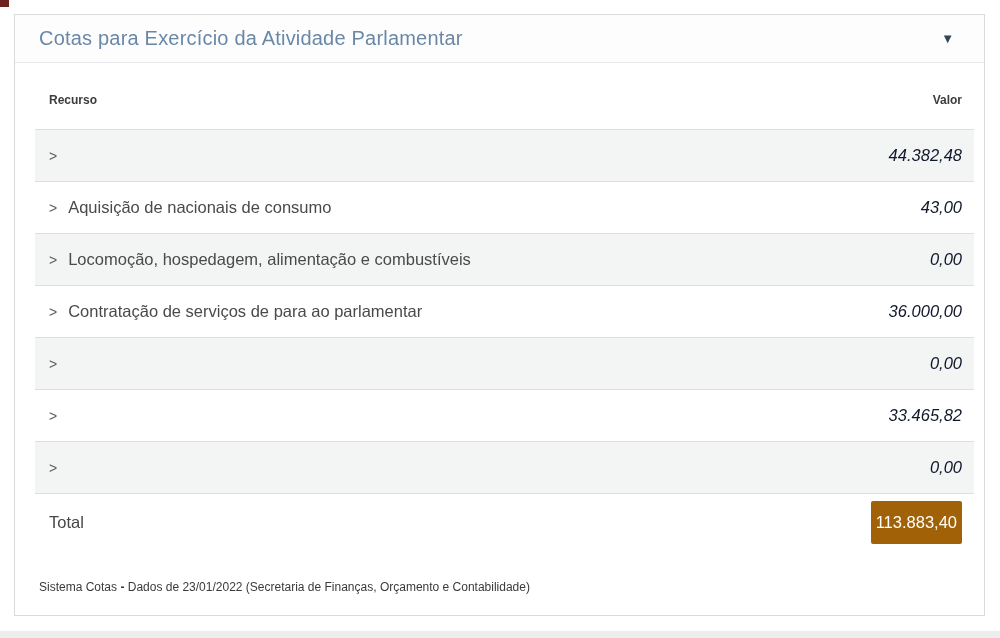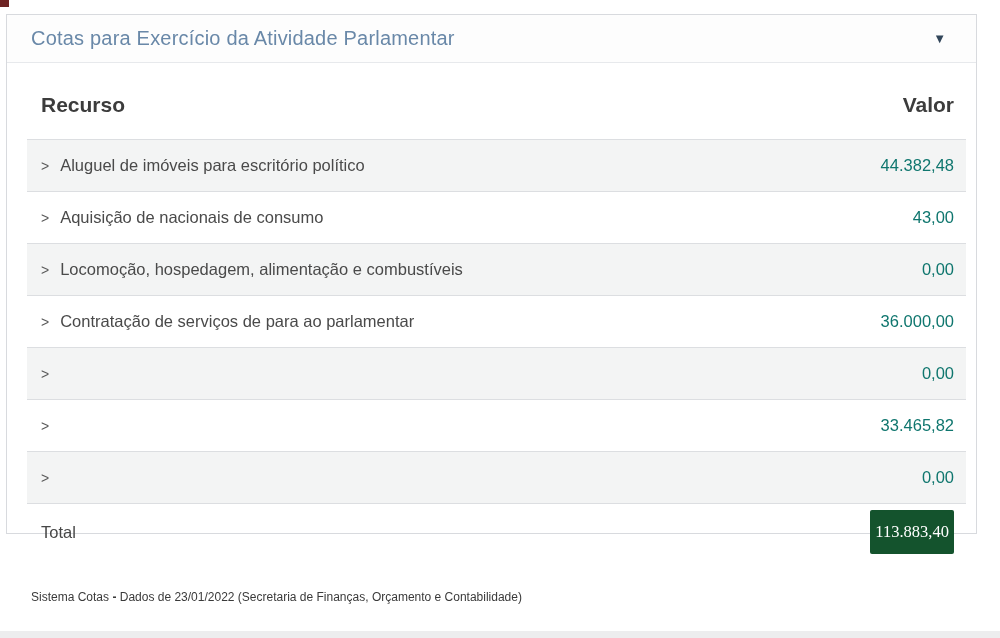--- a/index.html
+++ b/index.html
@@ -1,42 +1,42 @@
 <!DOCTYPE html>
 <html><head>
 <meta charset="utf-8">
 <style>
   * { margin:0; padding:0; box-sizing:border-box; }
   html,body { width:1000px; height:638px; background:#ffffff; overflow:hidden;
               font-family:"Liberation Sans", sans-serif; }
   .corner-artifact { position:absolute; left:0; top:0; width:9px; height:7px; background:#6e2323; }
   .bottom-strip { position:absolute; left:0; bottom:0; width:1000px; height:7px; background:#ededee; }
 
-  .panel { position:absolute; left:6px; top:14px; width:971px; height:520px;
+  .panel { position:absolute; left:14px; top:14px; width:971px; height:602px;
            background:#ffffff; border:1px solid #d8dade; }
 
   .panel-header { height:48px; display:flex; align-items:center; justify-content:space-between;
                   padding:0 28px 0 24px; border-bottom:1px solid #e7e9ec; background:#fdfdfd; }
   .panel-title { font-size:20px; color:#6988a8; letter-spacing:0.2px; }
   .collapse-btn { background:none; border:none; color:#32465a; font-size:13px; line-height:1;
                   cursor:pointer; padding:2px; }
 
   .table-wrap { margin:0 10px 0 20px; }
   .thead { display:flex; justify-content:space-between; padding:30px 12px 22px 14px;
-           font-weight:bold; font-size:21px; color:#3c3c3c; }
+           font-weight:bold; font-size:12px; color:#3c3c3c; }
   .row { display:flex; align-items:center; height:52px; border-top:1px solid #dcdee1;
          padding:0 12px 0 14px; font-size:16.5px; color:#4a4a4a; cursor:pointer; }
   .row.alt { background:#f3f4f4; }
   .chev { color:#5a5a5a; font-size:14px; margin-right:11px; flex:0 0 auto; }
-  .val { margin-left:auto; color:#0f766e; }
+  .val { margin-left:auto; color:#0f172a;font-style:italic; }
 
   .total-row { display:flex; align-items:center; height:57px; border-top:1px solid #dcdee1;
                padding:0 12px 0 14px; font-size:16.5px; color:#474747; }
-  .total-val { margin-left:auto; background:#14532d; color:#ffffff; padding:12px 5px;
-               border-radius:2px;font-family:Liberation Serif, serif; }
+  .total-val { margin-left:auto; background:#a16207; color:#ffffff; padding:12px 5px;
+               border-radius:2px; }
 
   .panel-footer { margin:30px 24px 0 24px; font-size:12px; color:#3a3a3a; }
   .panel-footer .sep { font-weight:bold; }
 </style>
 </head>
 <body>
 
 <div class="corner-artifact"></div>
 
 <div class="panel">
@@ -48,21 +48,20 @@
 
   <div class="table-wrap">
 
     <div class="thead">
       <span>Recurso</span>
       <span>Valor</span>
     </div>
 
     <div class="row alt">
       <span class="chev">&gt;</span>
-      <span>Aluguel de imóveis para escritório político</span>
       <span class="val">44.382,48</span>
     </div>
 
     <div class="row">
       <span class="chev">&gt;</span>
       <span>Aquisição de nacionais de consumo</span>
       <span class="val">43,00</span>
     </div>
 
     <div class="row alt">

